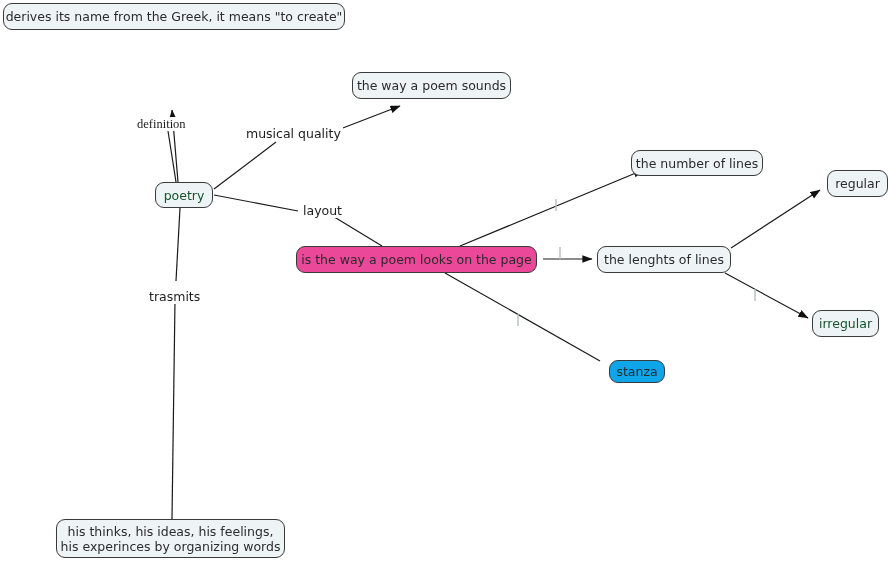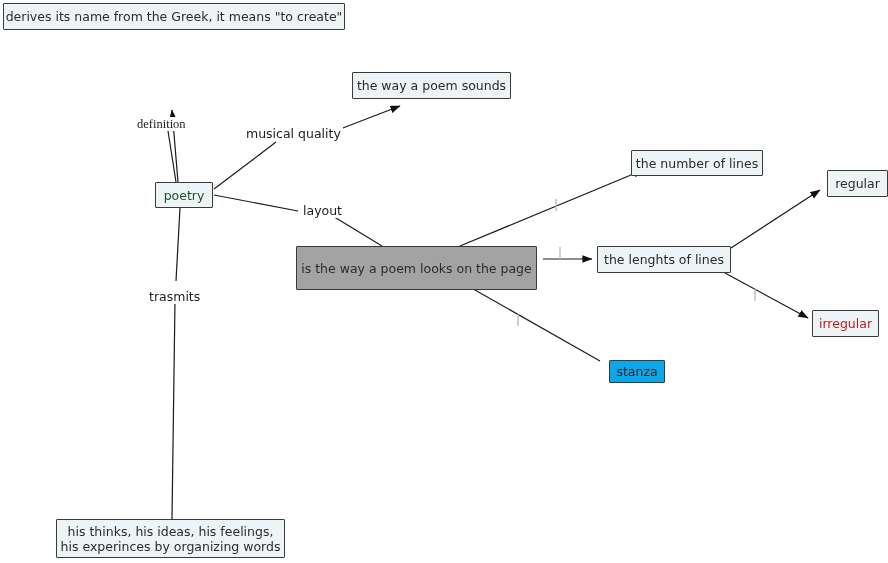--- a/index.html
+++ b/index.html
@@ -25,21 +25,21 @@
     left: 0;
     top: 0;
     width: 888px;
     height: 563px;
   }
   .node {
     position: absolute;
     box-sizing: border-box;
     background: #eef4f6;
     border: 1px solid #3a3a3a;
-    border-radius: 1px;
+    border-radius: 9px;
     color: #2b2b2b;
     font-size: 12.5px;
     line-height: 15px;
     text-align: center;
     display: flex;
     align-items: center;
     justify-content: center;
     padding: 0 26px;
     white-space: pre;
     z-index: 3;
@@ -86,23 +86,23 @@
         <line x1="518" y1="314" x2="518" y2="326" stroke="#b9bec2" stroke-width="1.4"></line>
         <line x1="755" y1="289" x2="755" y2="301" stroke="#b9bec2" stroke-width="1.4"></line>
       </g>
   </svg>
   <div id="node-layer">
       <div class="node" style="left: 3px; top: 3px; width: 342px; height: 27px; background: rgb(238, 244, 246); border-color: rgb(58, 58, 58); color: rgb(43, 43, 43);"><span>derives its name from the Greek, it means "to create"</span></div>
       <div class="node" style="left: 352px; top: 72px; width: 159px; height: 27px; background: rgb(238, 244, 246); border-color: rgb(58, 58, 58); color: rgb(43, 43, 43);"><span>the way a poem sounds</span></div>
       <div class="node" style="left: 155px; top: 182px; width: 58px; height: 26px; background: rgb(238, 244, 246); border-color: rgb(58, 58, 58); color: #14532d;"><span>poetry</span></div>
       <div class="node" style="left: 631px; top: 150px; width: 132px; height: 26px; background: rgb(238, 244, 246); border-color: rgb(58, 58, 58); color: rgb(43, 43, 43); text-align: center;"><span>the number of lines</span></div>
       <div class="node" style="left: 827px; top: 170px; width: 61px; height: 27px; background: rgb(238, 244, 246); border-color: rgb(58, 58, 58); color: rgb(43, 43, 43);"><span>regular</span></div>
-      <div class="node" style="left: 296px; top: 246px; width: 241px; height: 44px; background: #a3a3a3; border-color: rgb(58, 58, 58); color: rgb(43, 43, 43);"><span>is the way a poem looks on the page</span></div>
+      <div class="node" style="left: 296px; top: 246px; width: 241px; height: 27px; background: #ec4899; border-color: rgb(58, 58, 58); color: rgb(43, 43, 43);"><span>is the way a poem looks on the page</span></div>
       <div class="node" style="left: 597px; top: 246px; width: 134px; height: 27px; background: rgb(238, 244, 246); border-color: rgb(58, 58, 58); color: rgb(43, 43, 43);"><span>the lenghts of lines</span></div>
-      <div class="node" style="left: 812px; top: 310px; width: 67px; height: 27px; background: rgb(238, 244, 246); border-color: rgb(58, 58, 58); color: #b91c1c;"><span>irregular</span></div>
+      <div class="node" style="left: 812px; top: 310px; width: 67px; height: 27px; background: rgb(238, 244, 246); border-color: rgb(58, 58, 58); color: #14532d;"><span>irregular</span></div>
       <div class="node" style="left: 609px; top: 360px; width: 56px; height: 23px; background: #0ea5e9; border-color: rgb(58, 58, 58); color: rgb(43, 43, 43);"><span>stanza</span></div>
       <div class="node" style="left: 56px; top: 519px; width: 229px; height: 39px; background: rgb(238, 244, 246); border-color: rgb(58, 58, 58); color: rgb(43, 43, 43);"><span>his thinks, his ideas, his feelings,
 his experinces by organizing words</span></div>
     </div>
   <div id="label-layer">
       <div class="edge-label" style="left: 135px; top: 117px; font-family: Liberation Serif, serif;">definition</div>
       <div class="edge-label" style="left: 244px; top: 127px;">musical quality</div>
       <div class="edge-label" style="left: 301px; top: 204px;">layout</div>
       <div class="edge-label" style="left: 147px; top: 290px;">trasmits</div>
     </div>

